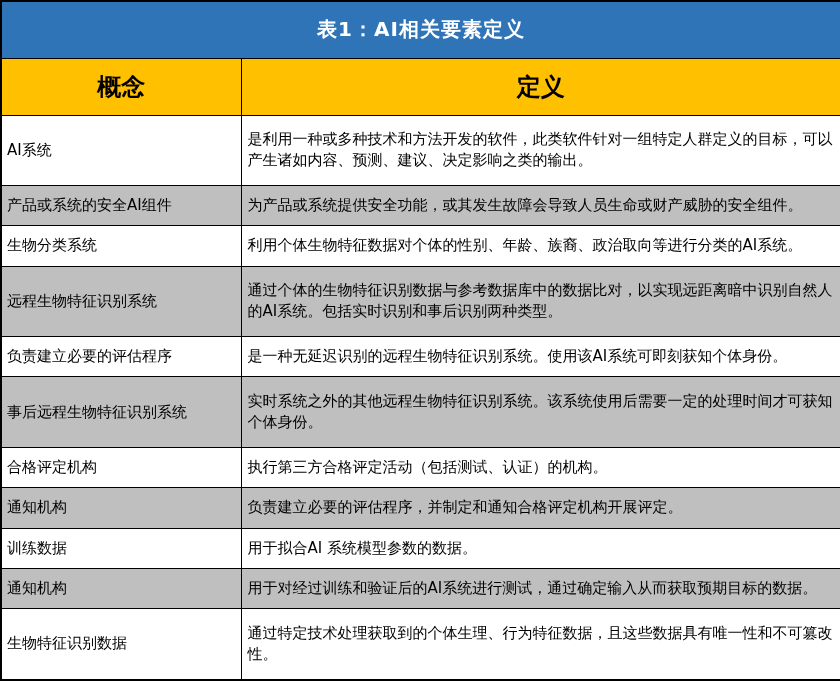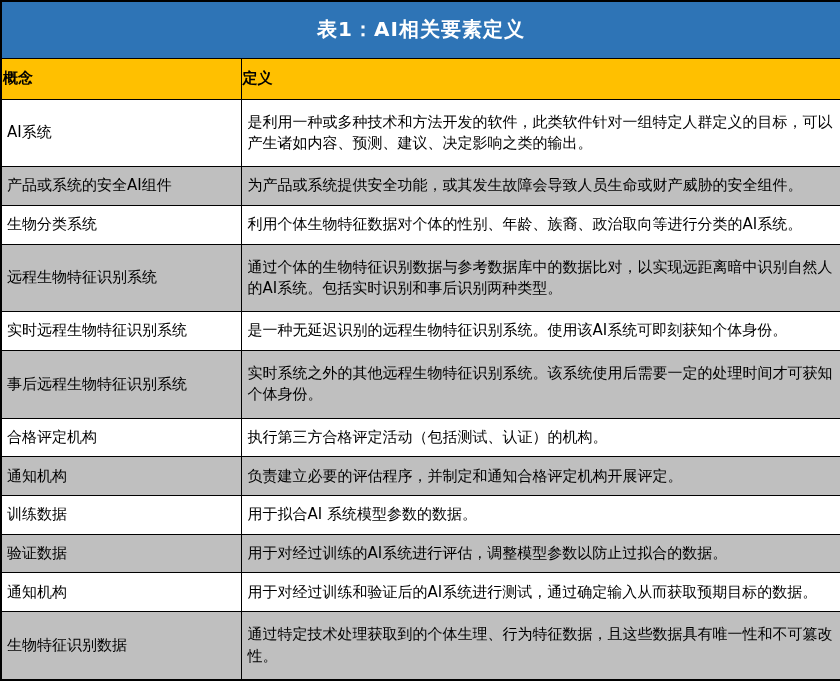--- a/index.html
+++ b/index.html
@@ -41,26 +41,26 @@
   tr.title-row th {
     height: 57px;
     background: var(--title_bg);
     color: var(--title_text);
     font-size: 20px;
     font-weight: bold;
     text-align: center;
     letter-spacing: 1px;
   }
   tr.header-row th {
-    height: 41px;
+    height: 57px;
     background: var(--header_bg);
     color: var(--header_text);
-    font-size: 15px;
+    font-size: 24px;
     font-weight: bold;
-    text-align: left;
+    text-align: center;
   }
   tbody td {
     padding: 3px 6px;
     font-size: 15px;
     line-height: 1.42;
     vertical-align: middle;
     text-align: left;
   }
   tbody td.concept { padding-left: 5px; }
   tbody tr:nth-child(odd)  { background: var(--row_bg); }
@@ -100,21 +100,21 @@
     <td class="concept">生物分类系统</td>
     <td class="definition">利用个体生物特征数据对个体的性别、年龄、族裔、政治取向等进行分类的AI系统。</td>
   </tr>
 
   <tr>
     <td class="concept">远程生物特征识别系统</td>
     <td class="definition">通过个体的生物特征识别数据与参考数据库中的数据比对，以实现远距离暗中识别自然人的AI系统。包括实时识别和事后识别两种类型。</td>
   </tr>
 
   <tr>
-    <td class="concept">实时远程生物特征识别系统</td>
+    <td class="concept">负责建立必要的评估程序</td>
     <td class="definition">是一种无延迟识别的远程生物特征识别系统。使用该AI系统可即刻获知个体身份。</td>
   </tr>
 
   <tr>
     <td class="concept">事后远程生物特征识别系统</td>
     <td class="definition">实时系统之外的其他远程生物特征识别系统。该系统使用后需要一定的处理时间才可获知个体身份。</td>
   </tr>
 
 
   <tr>
@@ -125,24 +125,20 @@
   <tr>
     <td class="concept">通知机构</td>
     <td class="definition">负责建立必要的评估程序，并制定和通知合格评定机构开展评定。</td>
   </tr>
 
   <tr>
     <td class="concept">训练数据</td>
     <td class="definition">用于拟合AI 系统模型参数的数据。</td>
   </tr>
 
-  <tr>
-    <td class="concept">验证数据</td>
-    <td class="definition">用于对经过训练的AI系统进行评估，调整模型参数以防止过拟合的数据。</td>
-  </tr>
 
   <tr>
     <td class="concept">通知机构</td>
     <td class="definition">用于对经过训练和验证后的AI系统进行测试，通过确定输入从而获取预期目标的数据。</td>
   </tr>
 
   <tr>
     <td class="concept">生物特征识别数据</td>
     <td class="definition">通过特定技术处理获取到的个体生理、行为特征数据，且这些数据具有唯一性和不可篡改性。</td>
   </tr>

